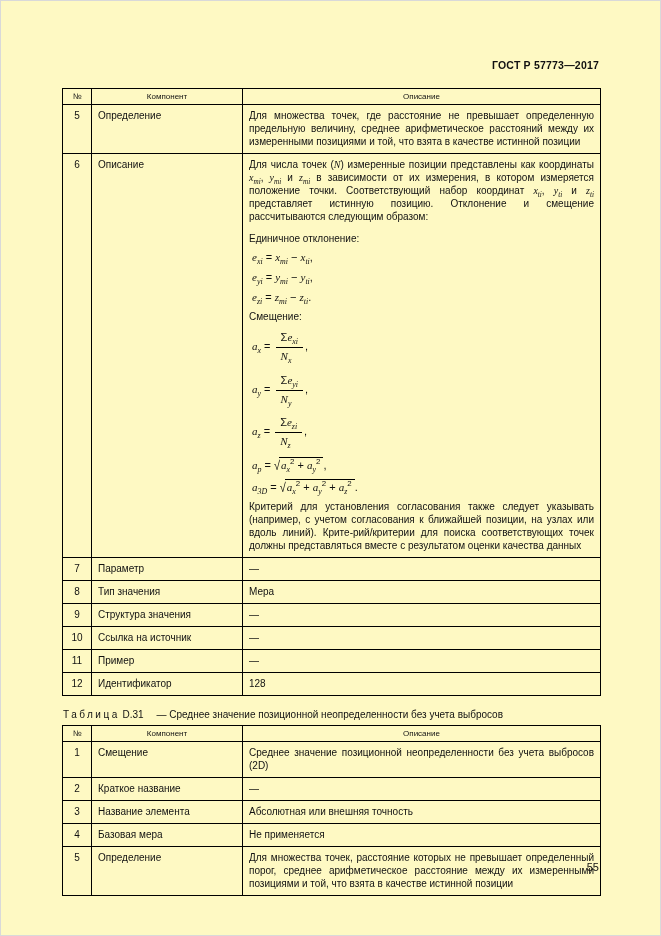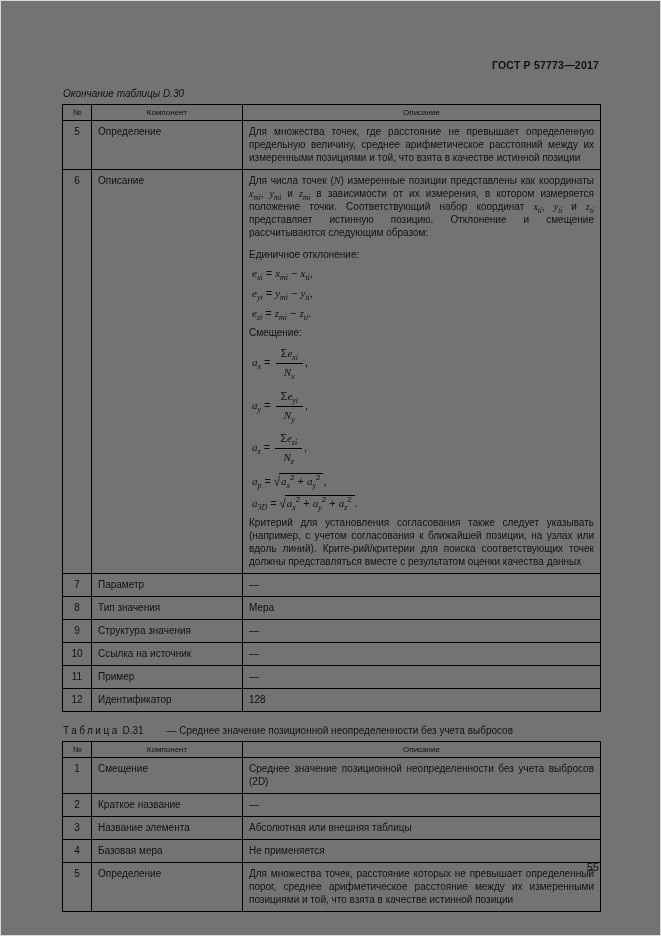--- a/index.html
+++ b/index.html
@@ -5,21 +5,21 @@
   html, body { margin: 0; padding: 0; }
   body {
     width: 661px; height: 936px;
     background: #ffffff;
     font-family: "Liberation Sans", sans-serif;
     color: #111;
   }
   .page {
     position: relative;
     width: 661px; height: 936px;
-    background: #737373;
+    background: #fef9c3;
     border: 1px solid #d9d9d9;
     box-sizing: border-box;
     overflow: hidden;
   }
   .running-header {
     position: absolute; top: 58px; right: 61px;
     font-size: 10.5px; font-weight: 700; letter-spacing: .2px;
   }
   .content {
     position: absolute; top: 87px; left: 61px; width: 539px;
@@ -53,47 +53,46 @@
     text-align: left;
   }
   i { font-family: "Liberation Serif", serif; font-style: italic; }
   sub {
     font-size: .72em; line-height: 0;
     font-style: italic; font-family: "Liberation Serif", serif;
   }
   sup { font-size: .72em; line-height: 0; }
   .frac {
     display: inline-block; vertical-align: middle;
-    text-align: center; margin: 2px 2px;
+    margin: 2px 2px;
   }
   .frac .num { display: block; padding: 0 5px 2px; border-bottom: 1px solid #000; }
   .frac .den { display: block; padding: 2px 5px 0; }
   .sqrt { display: inline-block; white-space: nowrap; }
   .sqrt .radical-sign { display: inline-block; transform: scaleY(1.18); margin-right: -1px; }
   .sqrt .radicand { display: inline-block; border-top: 1px solid #000; padding: 1px 3px 0 2px; }
   .table-caption { margin: 13px 0 5px 1px; font-size: 10px; }
   .caption-word { letter-spacing: 2.5px; }
-  .caption-number { margin-right: 20px; }
+  .caption-number { margin-right: 10px; }
   .page-number {
     position: absolute; top: 860px; right: 61px;
     font-size: 11px;
   }
 </style>
 </head>
 <body>
 
 <div class="page">
 
   <div class="running-header">
     <span>ГОСТ Р 57773—2017</span>
   </div>
 
   <div class="content">
 
-    <div class="table-continuation-caption">Окончание таблицы D.30</div>
 
     <table class="gost-table">
       <colgroup>
         <col style="width:29px">
         <col style="width:151px">
         <col>
       </colgroup>
       <thead>
         <tr>
           <th>№</th>
@@ -203,21 +202,21 @@
             <td class="col-num">2</td>
             <td class="col-component">Краткое название</td>
             <td class="col-description">
               <div class="text-block">—</div>
             </td>
           </tr>
           <tr>
             <td class="col-num">3</td>
             <td class="col-component">Название элемента</td>
             <td class="col-description">
-              <div class="text-block">Абсолютная или внешняя таблицы</div>
+              <div class="text-block">Абсолютная или внешняя точность</div>
             </td>
           </tr>
           <tr>
             <td class="col-num">4</td>
             <td class="col-component">Базовая мера</td>
             <td class="col-description">
               <div class="text-block">Не применяется</div>
             </td>
           </tr>
           <tr>

